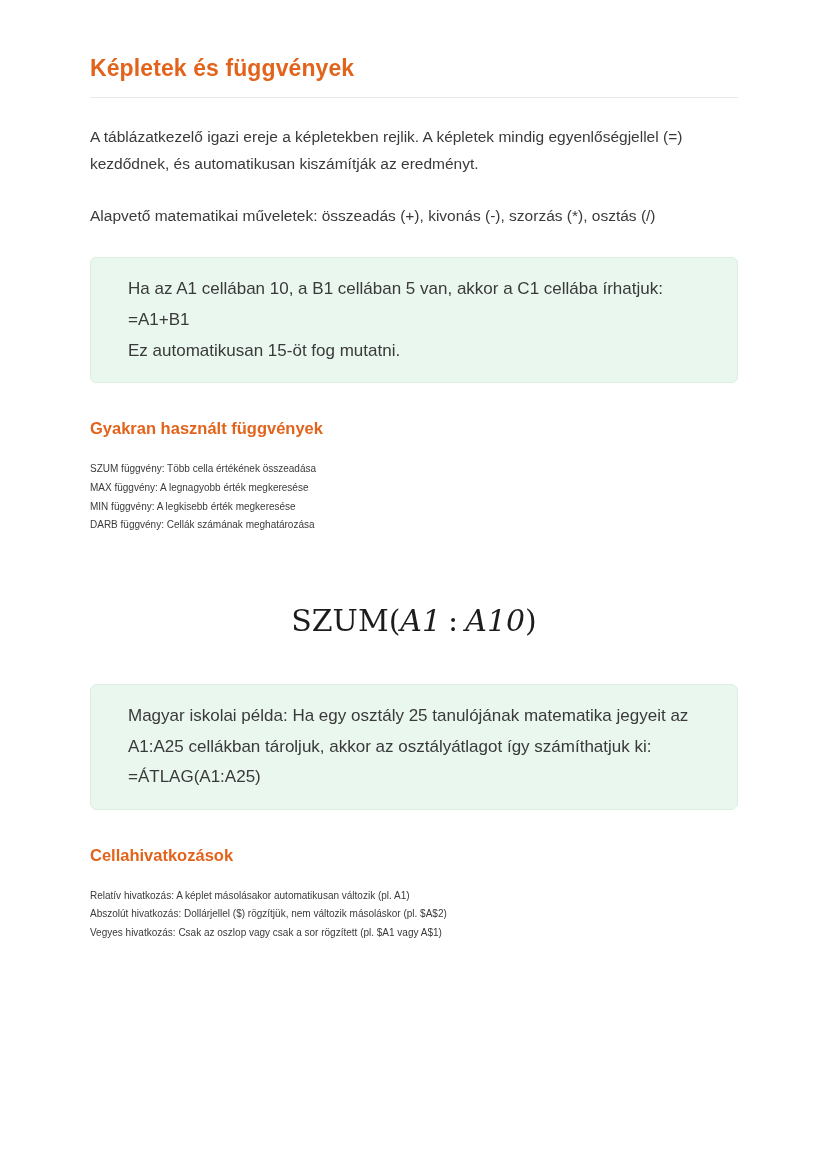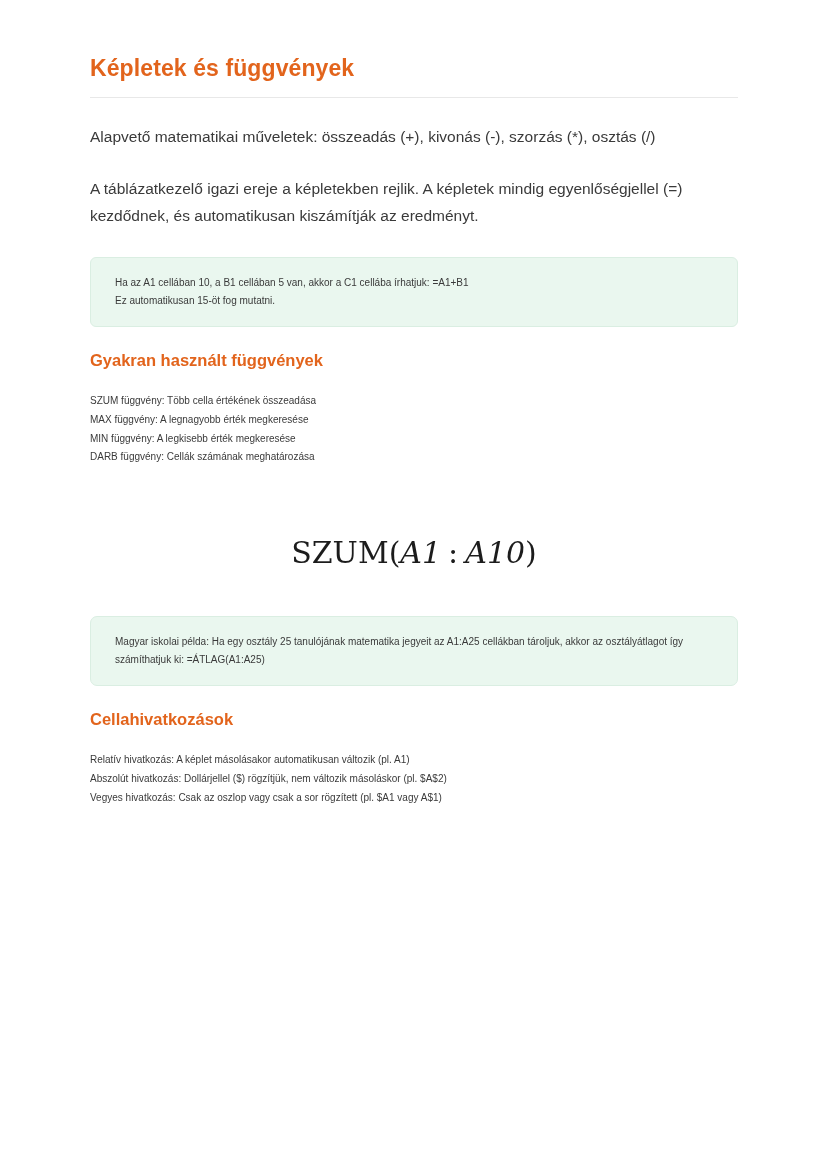--- a/index.html
+++ b/index.html
@@ -35,23 +35,23 @@
   p.body {
     font-size: 15.5px;
     line-height: 1.75;
     margin-top: 25px;
   }
 
   .callout {
     background: var(--callout-bg);
     border: 1px solid var(--callout-border);
     border-radius: 6px;
-    padding: 16px 24px;
+    padding: 16px 37px;
     margin-top: 28px;
-    font-size: 10px;
+    font-size: 17px;
     line-height: 1.8;
   }
   .callout p { margin: 0; }
 
   h2.subheading {
     color: var(--accent);
     font-size: 16.5px;
     font-weight: 700;
     margin-top: 34px;
   }
@@ -66,34 +66,34 @@
   .formula {
     margin-top: 68px;
     text-align: center;
     font-family: "DejaVu Serif", "Liberation Serif", serif;
     font-size: 30px;
     color: #1c1c1c;
   }
   .formula .it { font-style: italic; }
   .formula .sep { padding: 0 7px; }
 
-  .callout + h2.subheading { margin-top: 24px; }
+  .callout + h2.subheading { margin-top: 36px; }
   .school-box { margin-top: 46px; border-radius: 7px; }
 </style>
 </head>
 <body>
 
 <div class="page">
 
   <h1 class="title">Képletek és függvények</h1>
   <hr class="rule">
 
+  <p class="body">A táblázatkezelő igazi ereje a képletekben rejlik. A képletek mindig egyenlőségjellel (=) kezdődnek, és automatikusan kiszámítják az eredményt.</p>
+
   <p class="body">Alapvető matematikai műveletek: összeadás (+), kivonás (-), szorzás (*), osztás (/)</p>
-
-  <p class="body">A táblázatkezelő igazi ereje a képletekben rejlik. A képletek mindig egyenlőségjellel (=) kezdődnek, és automatikusan kiszámítják az eredményt.</p>
 
   <div class="callout">
     <p>Ha az A1 cellában 10, a B1 cellában 5 van, akkor a C1 cellába írhatjuk: =A1+B1</p>
     <p>Ez automatikusan 15-öt fog mutatni.</p>
   </div>
 
   <h2 class="subheading">Gyakran használt függvények</h2>
 
   <div class="line-list">
     <div>SZUM függvény: Több cella értékének összeadása</div>

